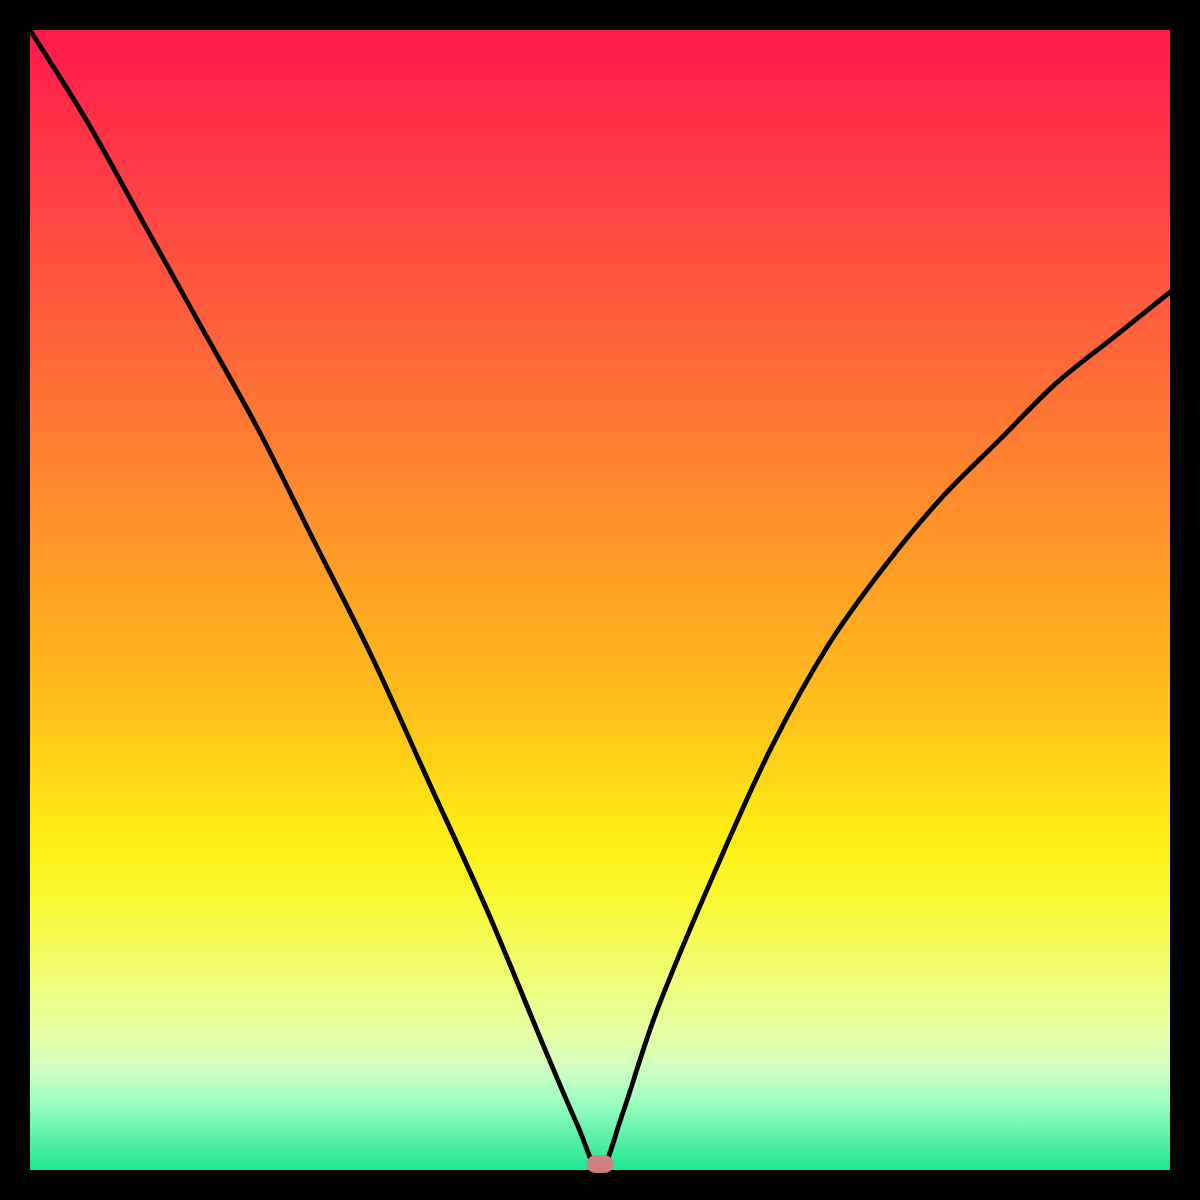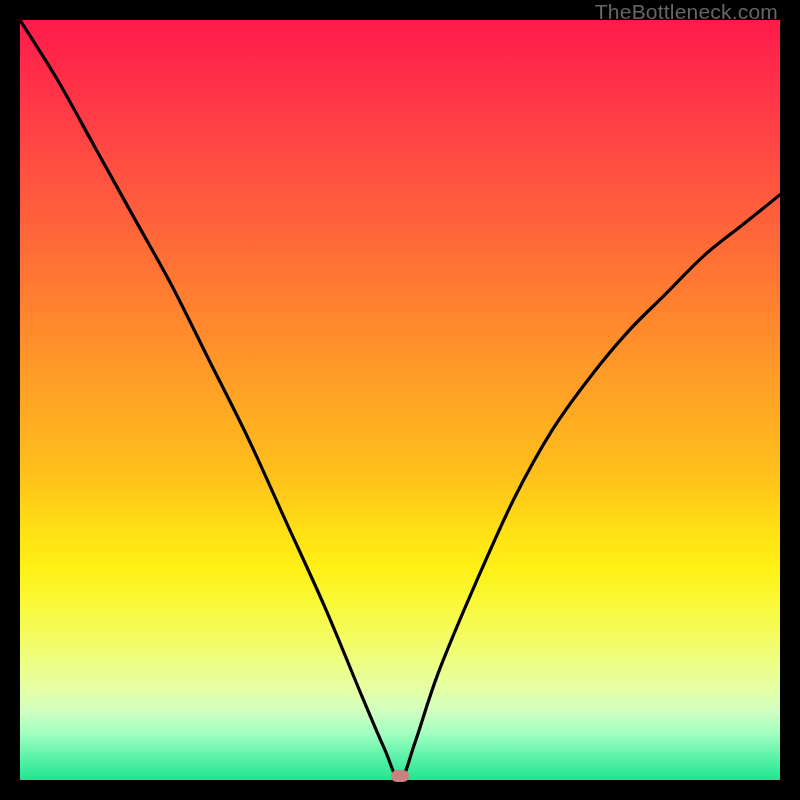--- a/index.html
+++ b/index.html
@@ -71,21 +71,20 @@
     height: 12px;
     border-radius: 6px;
     background: #cf7f7f;
     transform: translate(-50%, -50%);
   }
 </style>
 </head>
 <body>
 
 <div class="chart-container">
-  <div class="watermark">TheBottleneck.com</div>
 
   <div class="plot-area">
     <svg class="curve" viewBox="0 0 760 760" preserveAspectRatio="none">
       <path fill="none" stroke="#000000" stroke-width="3.2" stroke-linecap="round" d="M 0.0 0.0 C 6.3 10.1 25.3 39.3 38.0 60.8 C 50.7 82.3 63.3 106.4 76.0 129.2 C 88.7 152.0 101.3 174.8 114.0 197.6 C 126.7 220.4 139.3 241.9 152.0 266.0 C 164.7 290.1 177.3 316.7 190.0 342.0 C 202.7 367.3 215.3 391.4 228.0 418.0 C 240.7 444.6 253.3 473.7 266.0 501.6 C 278.7 529.5 291.3 556.1 304.0 585.2 C 316.7 614.3 331.9 652.3 342.0 676.4 C 352.1 700.5 358.5 715.7 364.8 729.6 C 371.1 743.5 374.9 761.3 380.0 760.0 C 385.1 758.7 388.9 739.7 395.2 722.0 C 401.5 704.3 407.9 680.2 418.0 653.6 C 428.1 627.0 443.3 591.5 456.0 562.4 C 468.7 533.3 481.3 504.1 494.0 478.8 C 506.7 453.5 519.3 430.7 532.0 410.4 C 544.7 390.1 557.3 373.7 570.0 357.2 C 582.7 340.7 595.3 325.5 608.0 311.6 C 620.7 297.7 633.3 286.3 646.0 273.6 C 658.7 260.9 671.3 247.0 684.0 235.6 C 696.7 224.2 709.3 215.3 722.0 205.2 C 734.7 195.1 753.7 179.9 760.0 174.8"></path>
     </svg>
     <div class="marker" style="left: 380px; top: 756px; background: rgb(207, 127, 127);"></div>
   </div>
 </div>
 
 </body></html>

